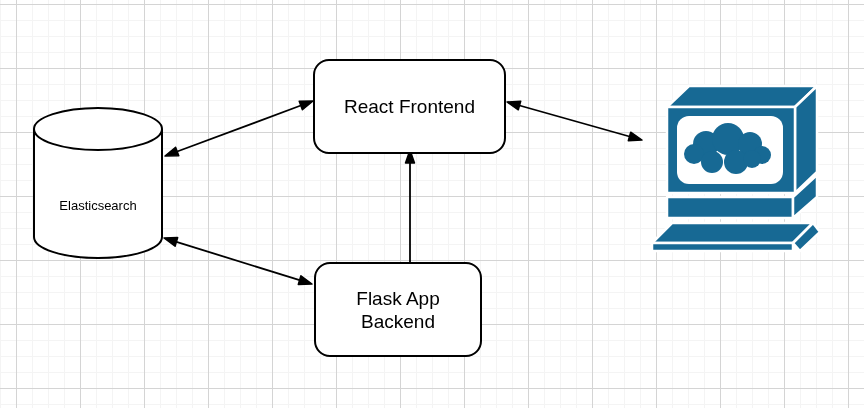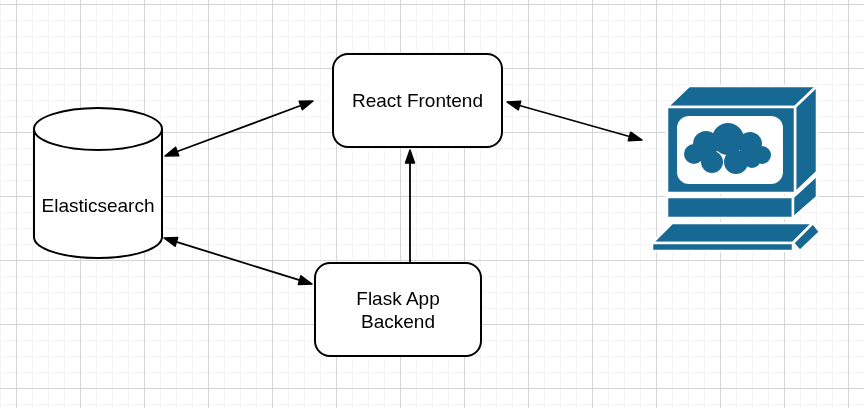--- a/index.html
+++ b/index.html
@@ -24,26 +24,26 @@
   .node-box{
     position:absolute;
     box-sizing:border-box;
     background:#ffffff;
     border:2px solid #000000;
     border-radius:16px;
     display:flex;align-items:center;justify-content:center;
     font-size:19px;line-height:23px;color:#000000;
     text-align:center;white-space:pre-line;
   }
-  #node-react{left:313px;top:53px;width:171px;height:95px;margin-left:19px;}
+  #node-react{left:313px;top:59px;width:193px;height:95px;}
   #node-flask{left:314px;top:262px;width:168px;height:95px;}
   #node-es-svg{left:33px;top:107px;}
   #node-es-label{
     left:33px;top:194px;width:130px;
-    font-size:19px;line-height:23px;color:#000;text-align:center;
+    font-size:13px;line-height:23px;color:#000;text-align:center;
   }
   #node-pc{left:648px;top:84px;}
   #edges{left:0;top:0;}
 </style>
 </head>
 <body>
 
 <div class="canvas">
 
   <svg id="edges" class="abs" width="864" height="408" viewBox="0 0 864 408" fill="none" stroke="none">

